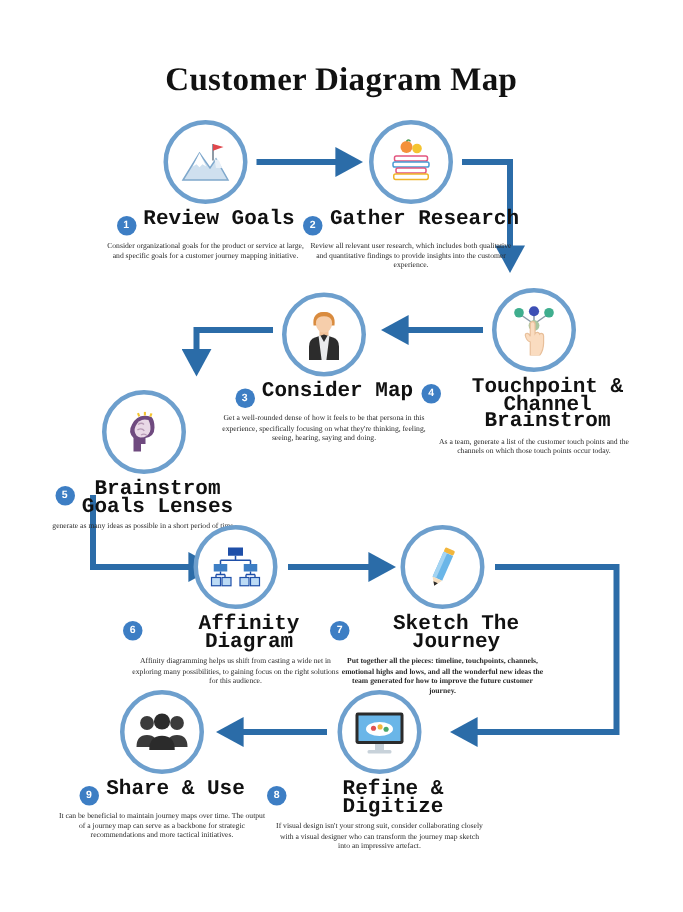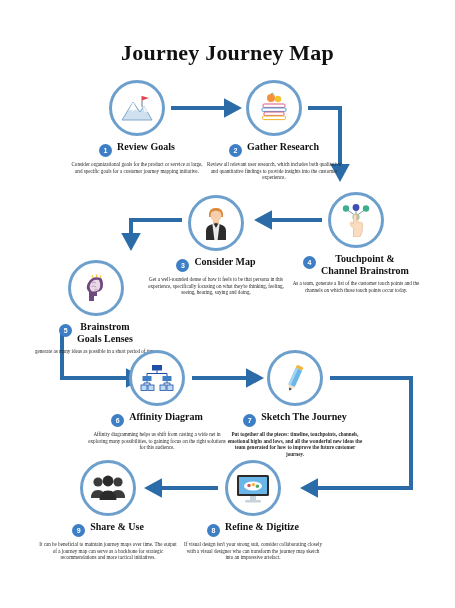--- a/index.html
+++ b/index.html
@@ -22,21 +22,21 @@
           margin:0 auto;display:flex;align-items:center;justify-content:center;
           box-sizing:border-box;position:relative;}
   .circle svg{display:block;}
 
   .head-row{margin-top:5px;display:flex;align-items:flex-start;
             justify-content:center;gap:5px;}
   .badge{width:13px;height:13px;border-radius:50%;background:#3d7ec4;
          color:#ffffff;font-family:"Liberation Sans",sans-serif;font-size:7px;
          font-weight:bold;line-height:13px;text-align:center;flex:0 0 auto;
          margin-top:3px;}
-  .title{font-family:Liberation Serif, serif;font-weight:bold;font-size:10px;
+  .title{font-family:Liberation Mono, monospace;font-weight:bold;font-size:14px;
          line-height:11.5px;color:#111111;}
 
   .body{margin-top:4px;font-family:"Liberation Serif",serif;font-size:5.1px;
         line-height:6.6px;color:#2a2a2a;padding:0 6px;}
   .body.bold{font-weight:bold;}
 
   
   #node-1{left:137px;top:80px;}
   #node-2{left:274px;top:80px;}
   #node-3{left:216px;top:195px;}
@@ -63,21 +63,21 @@
       <path d="M308,108 L340,108 L340,178"></path>
       <path d="M322,220 L258,220"></path>
       <path d="M182,220 L131,220 L131,247"></path>
       <path d="M62,330 L62,378 L140,378"></path>
       <path d="M192,378 L260,378"></path>
       <path d="M330,378 L411,378 L411,488 L304,488"></path>
       <path d="M218,488 L148,488"></path>
     </g>
   </svg>
 
-  <div class="page-title">Journey Journey Map</div>
+  <div class="page-title">Customer Diagram Map</div>
 
   <div class="node" id="node-1">
     <div class="circle">
       <svg width="34" height="30" viewBox="0 0 34 30">
         <path d="M2,27 L13,9 L20,19 L24,13 L32,27 Z" fill="#cfe0ef" stroke="#7fa8cc" stroke-width="1"></path>
         <path d="M8.5,18 L13,9 L17.5,18 L15,16.5 L13,18.5 L11,16.5 Z" fill="#ffffff"></path>
         <path d="M23,13 L26,14 L28,19 L24,19 Z" fill="#e8f0f8"></path>
         <line x1="22" y1="3" x2="22" y2="14" stroke="#6b7a88" stroke-width="1"></line>
         <path d="M22,3 L29,5 L22,7.5 Z" fill="#e0474c"></path>
       </svg>

